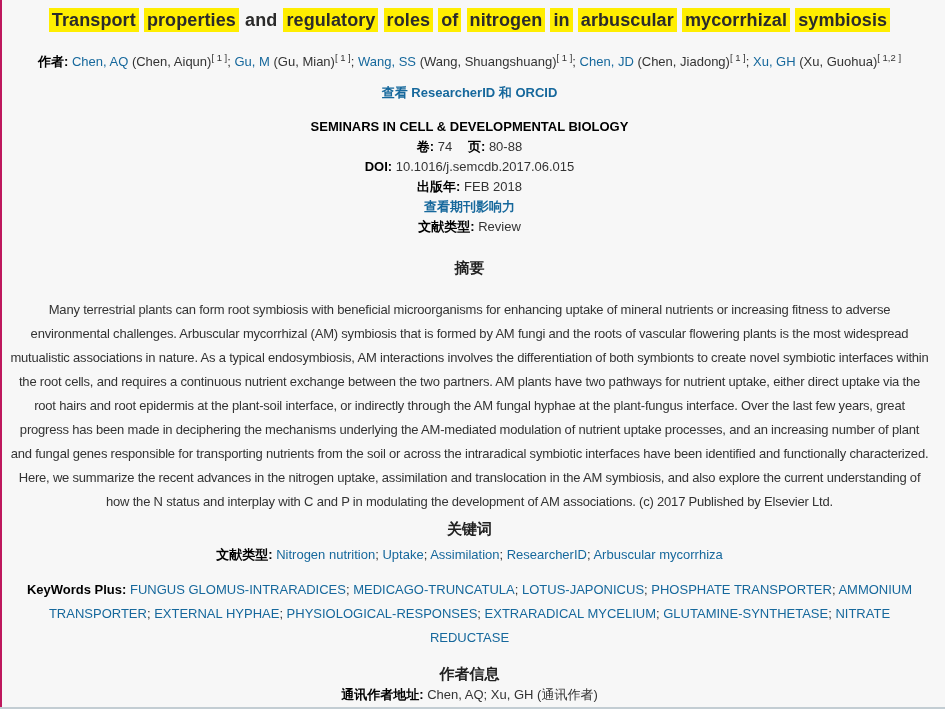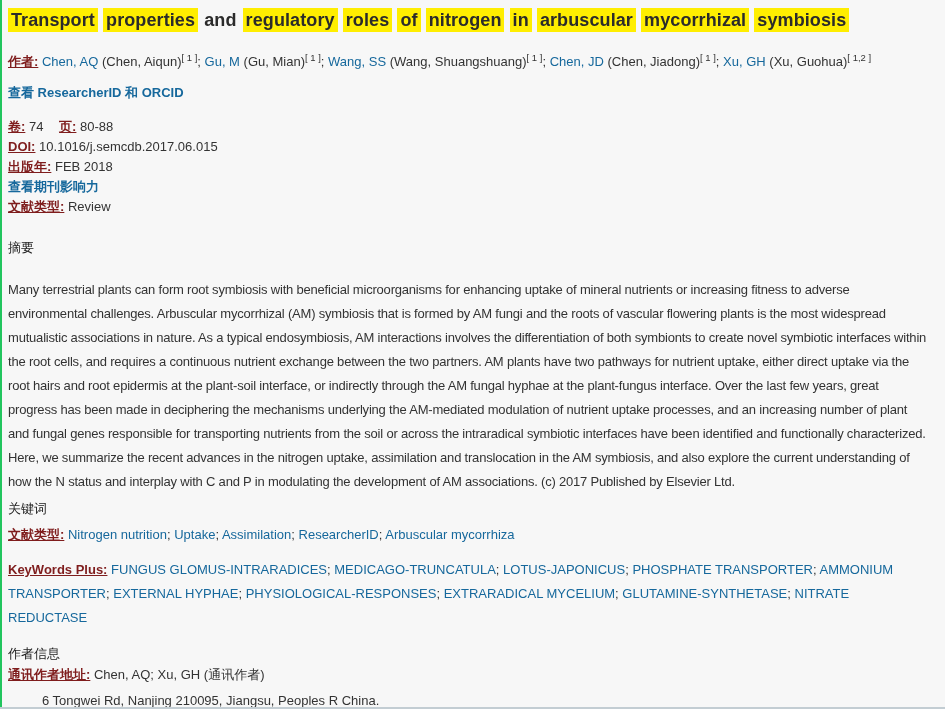--- a/index.html
+++ b/index.html
@@ -7,38 +7,39 @@
     width: 945px; height: 709px; overflow: hidden;
     background: #f7f7f7;
     font-family: "Liberation Sans", sans-serif;
     color: #333;
     position: relative;
   }
   .page {
     box-sizing: border-box;
     width: 100%; height: 100%;
     padding: 2px 14px 0 6px;
-    border-left: 2px solid #22c55e;
+    border-left: 2px solid #be185d;
+    text-align: center;
   }
   h1.title {
     margin: 3px 0 0; font-size: 18px; line-height: 30px;
     font-weight: 700; color: #2b2b2b; letter-spacing: 0.1px;
   }
   h1.title .hl { background: #ffee00; padding: 2px 3px; }
   h1.title .nohl { padding: 2px 1px; }
   .line { margin: 0; font-size: 13px; line-height: 20px; }
   .authors-line { margin-top: 13px; line-height: 20px; }
   .research-line { margin-top: 11px; }
   .journal-block { margin-top: 14px; }
-  .lbl { font-weight: 700; color: #7f1d1d; text-decoration: underline; }
+  .lbl { font-weight: 700; color: #000000; }
   .link { color: #16689c; text-decoration: none; cursor: pointer; }
   .semibold { font-weight: 700; }
   .gap { margin-left: 12px; }
   sup { font-size: 9.5px; color: #333; }
-  h2.section { margin: 20px 0 0; font-size: 13px; font-weight: 400; color: #222; line-height: 22px; }
+  h2.section { margin: 20px 0 0; font-size: 15px; font-weight: 700; color: #222; line-height: 22px; }
   h2.kw { margin-top: 4px; }
   h2.ai { margin-top: 12px; }
   .abstract { margin: 19px 0 0; font-size: 13px; line-height: 24px; letter-spacing: -0.2px; }
   .kwline { margin-top: 5px; font-size: 13px; line-height: 20px; }
   .kwplus { margin-top: 2px; font-size: 13px; line-height: 24px; }
   .addr-line { }
   .address { margin: 7px 0 0 34px; font-size: 13px; line-height: 18px; }
   .bottom-divider {
     position: absolute; left: 0; bottom: 0;
     width: 100%; height: 2px; background: #c3cdd3;
@@ -54,20 +55,21 @@
   <p class="line authors-line">
     <span class="lbl">作者:</span>
     <span id="authors-container"><a class="link">Chen, AQ</a> <span>(Chen, Aiqun)</span><sup>[ 1 ]</sup>; <a class="link">Gu, M</a> <span>(Gu, Mian)</span><sup>[ 1 ]</sup>; <a class="link">Wang, SS</a> <span>(Wang, Shuangshuang)</span><sup>[ 1 ]</sup>; <a class="link">Chen, JD</a> <span>(Chen, Jiadong)</span><sup>[ 1 ]</sup>; <a class="link">Xu, GH</a> <span>(Xu, Guohua)</span><sup>[ 1,2 ]</sup></span>
   </p>
 
   <p class="line research-line">
     <a class="link semibold">查看 ResearcherID 和 ORCID</a>
   </p>
 
   <div class="journal-block">
+    <p class="line lbl">SEMINARS IN CELL &amp; DEVELOPMENTAL BIOLOGY</p>
     <p class="line">
       <span class="lbl">卷:</span>
       <span>74</span>
       <span class="lbl gap">页:</span>
       <span>80-88</span>
     </p>
     <p class="line">
       <span class="lbl">DOI:</span>
       <span>10.1016/j.semcdb.2017.06.015</span>
     </p>

